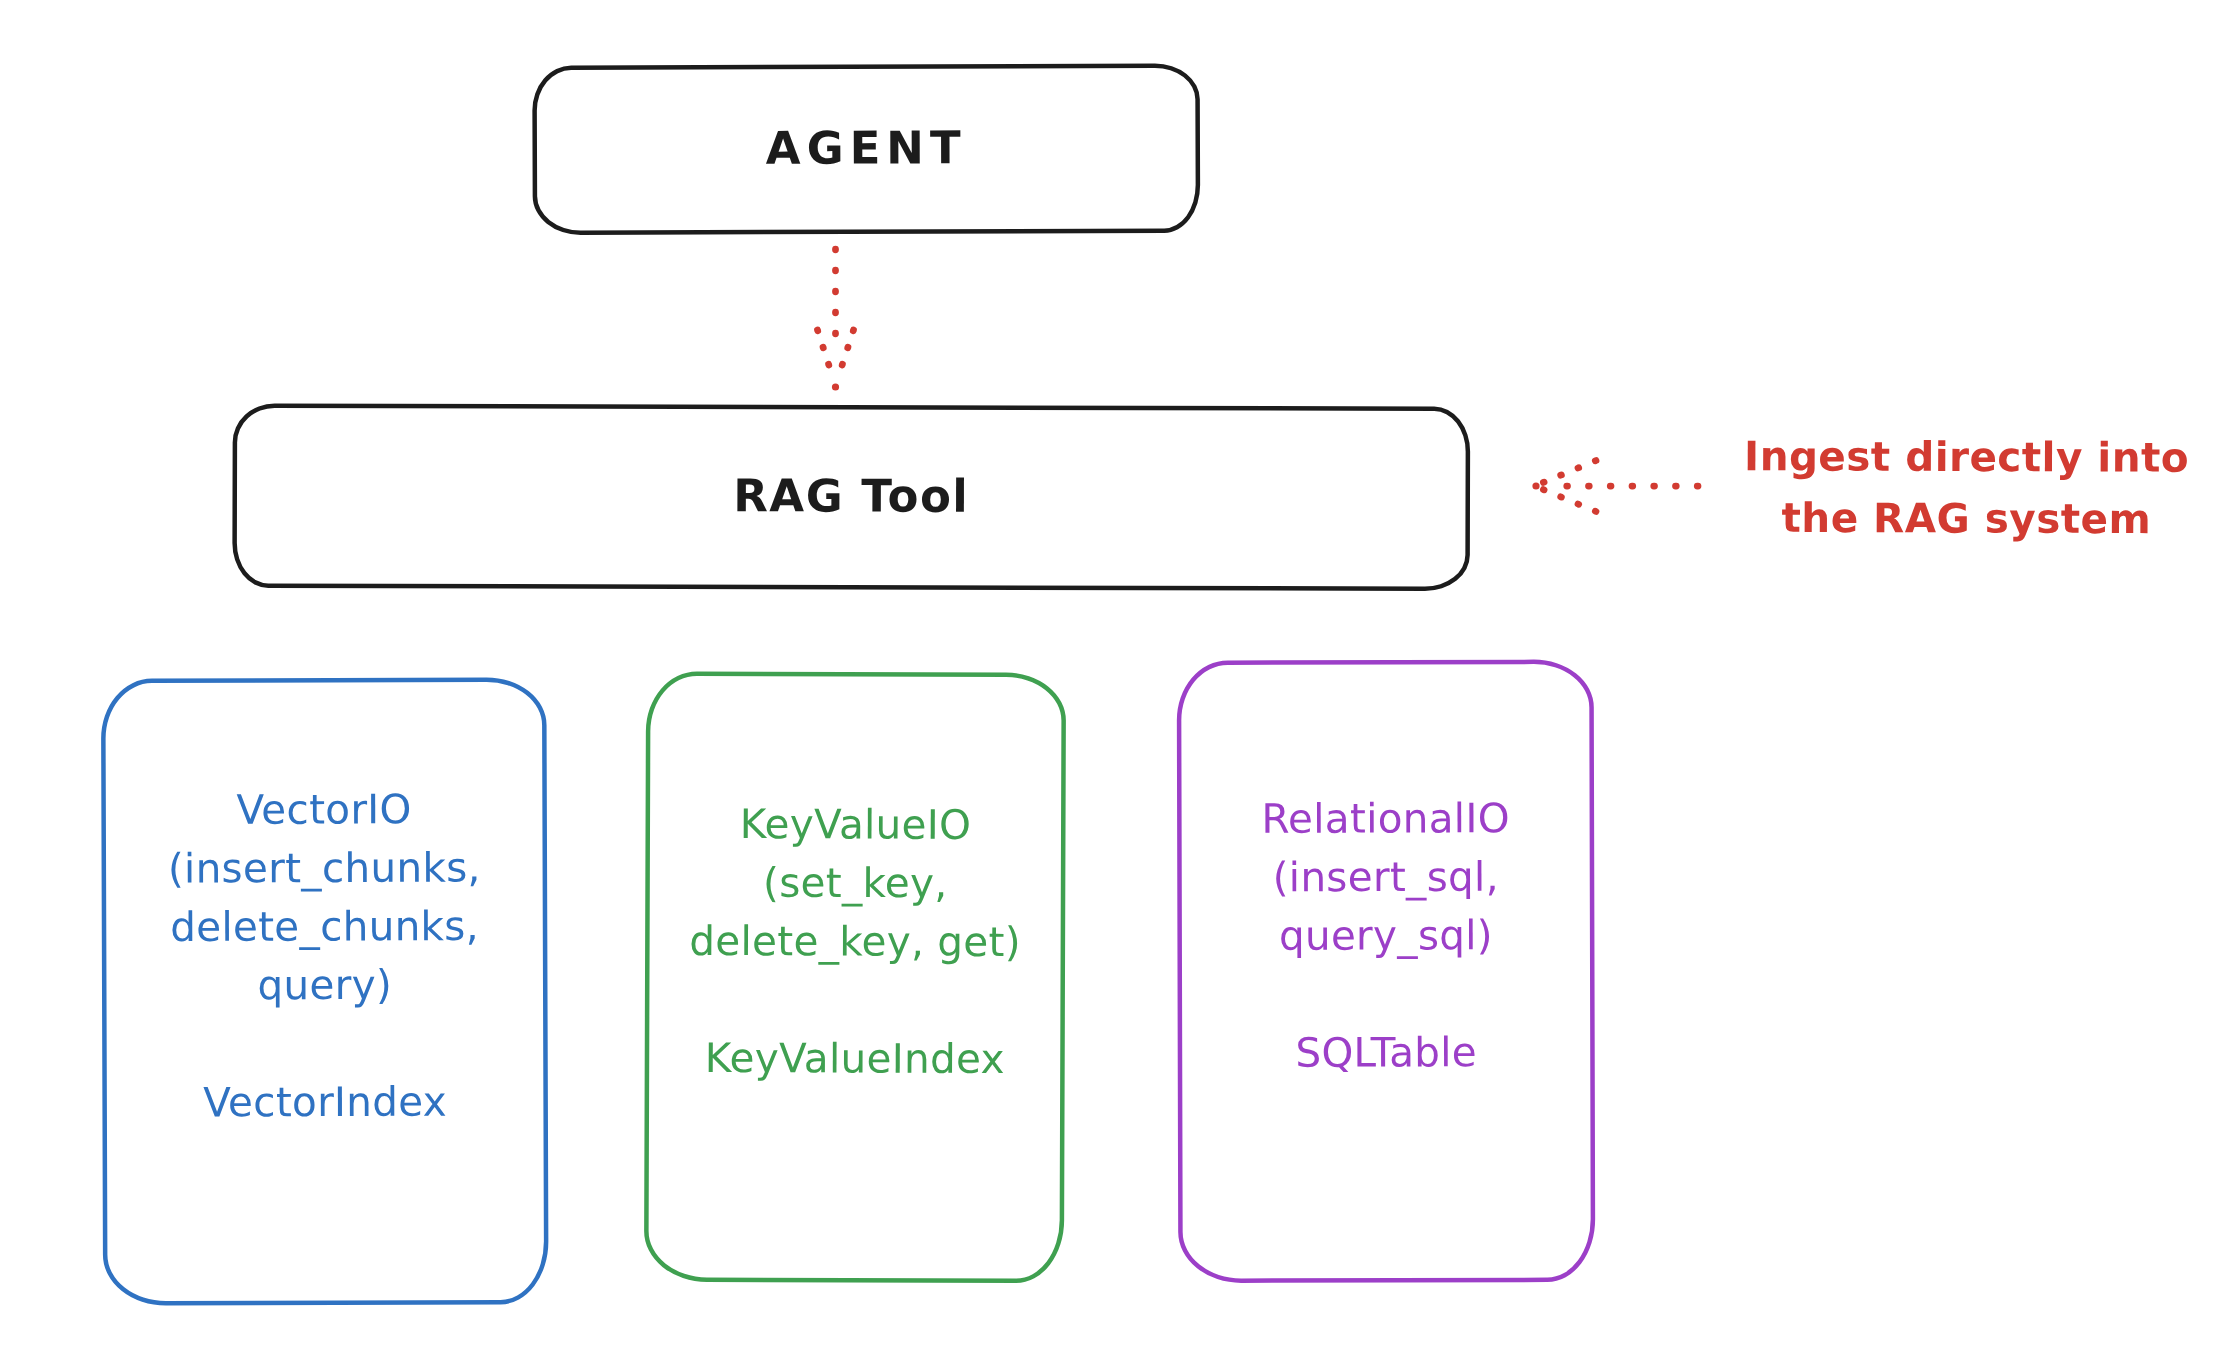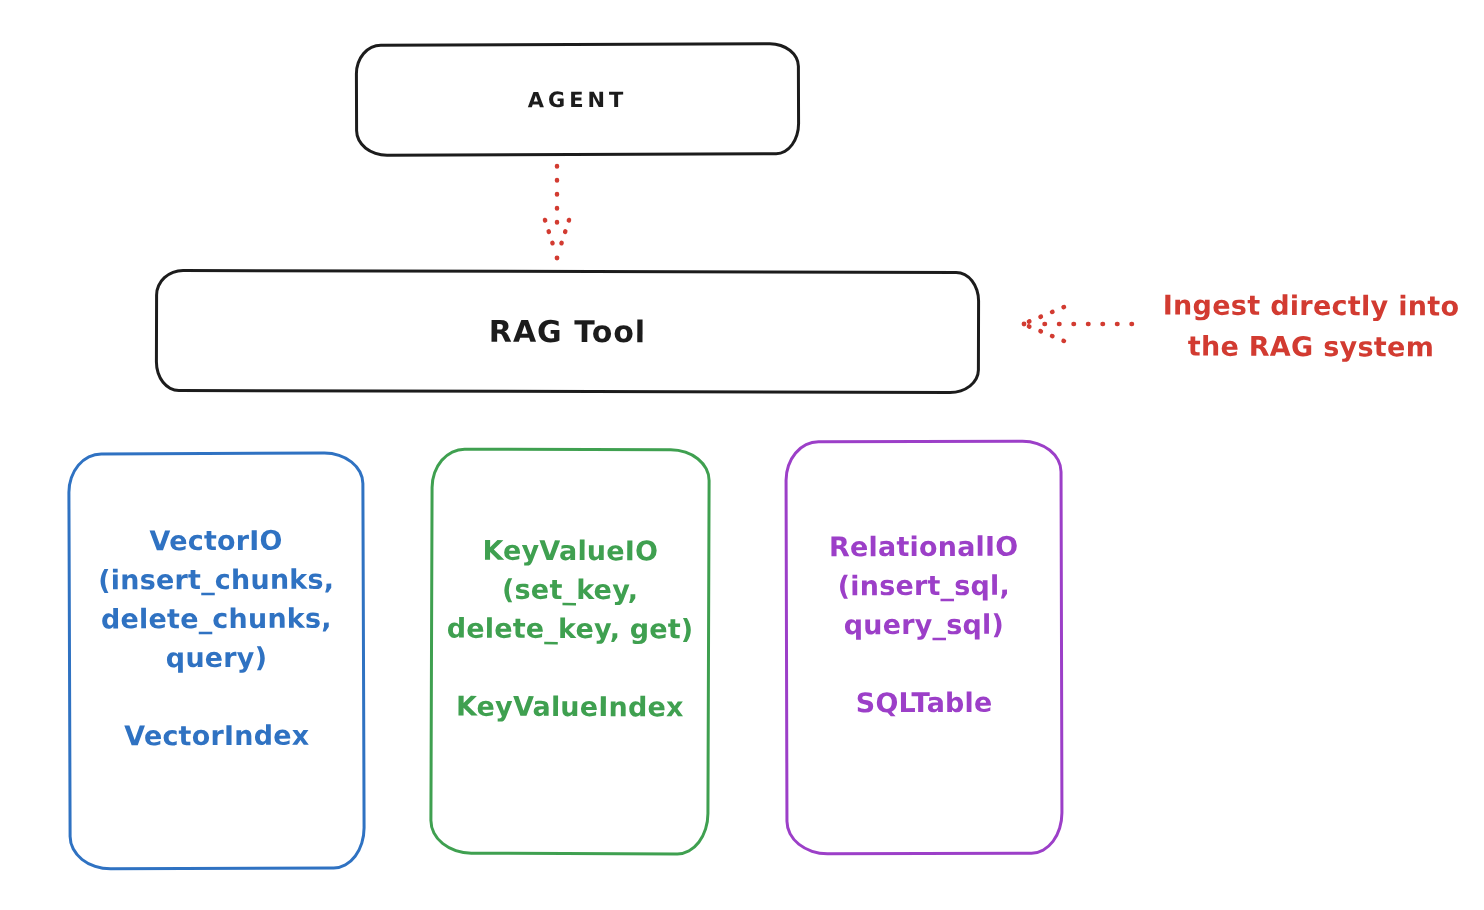--- a/index.html
+++ b/index.html
@@ -26,21 +26,21 @@
   }
   .node.black {
     color: #1c1c1c;
   }
   .agent {
     left: 355px; top: 43px; width: 445px; height: 113px;
     border-radius: 26px 30px 24px 32px / 30px 24px 32px 26px;
     transform: rotate(-0.2deg);
   }
   .agent .label {
-    font-size: 21px; font-weight: bold; letter-spacing: 4px;
+    font-size: 30px; font-weight: bold; letter-spacing: 4px;
   }
   .ragtool {
     left: 155px; top: 270px; width: 825px; height: 123px;
     border-radius: 28px 24px 30px 24px / 26px 30px 24px 30px;
     transform: rotate(0.15deg);
   }
   .ragtool .label {
     font-size: 30px; font-weight: 700; letter-spacing: 1px;
   }
   .backend {
@@ -49,21 +49,21 @@
     background: #ffffff;
     border-radius: 34px 40px 32px 42px / 40px 32px 42px 34px;
     display: flex;
     align-items: center;
     justify-content: center;
     box-sizing: border-box;
     text-align: center;
   }
   .backend .body {
     font-size: 27px;
-    font-weight: bold;
+    font-weight: normal;
     line-height: 1.45;
     white-space: pre-line;
     letter-spacing: 0.2px;
     margin-top: -46px;
   }
   .backend.b1 { left: 68px;  top: 452px; width: 297px; height: 418px; transform: rotate(-0.2deg); }
   .backend.b2 { left: 430px; top: 448px; width: 280px; height: 407px; transform: rotate(0.2deg); }
   .backend.b3 { left: 785px; top: 440px; width: 278px; height: 415px; transform: rotate(-0.15deg); }
   .arrow {
     position: absolute;

